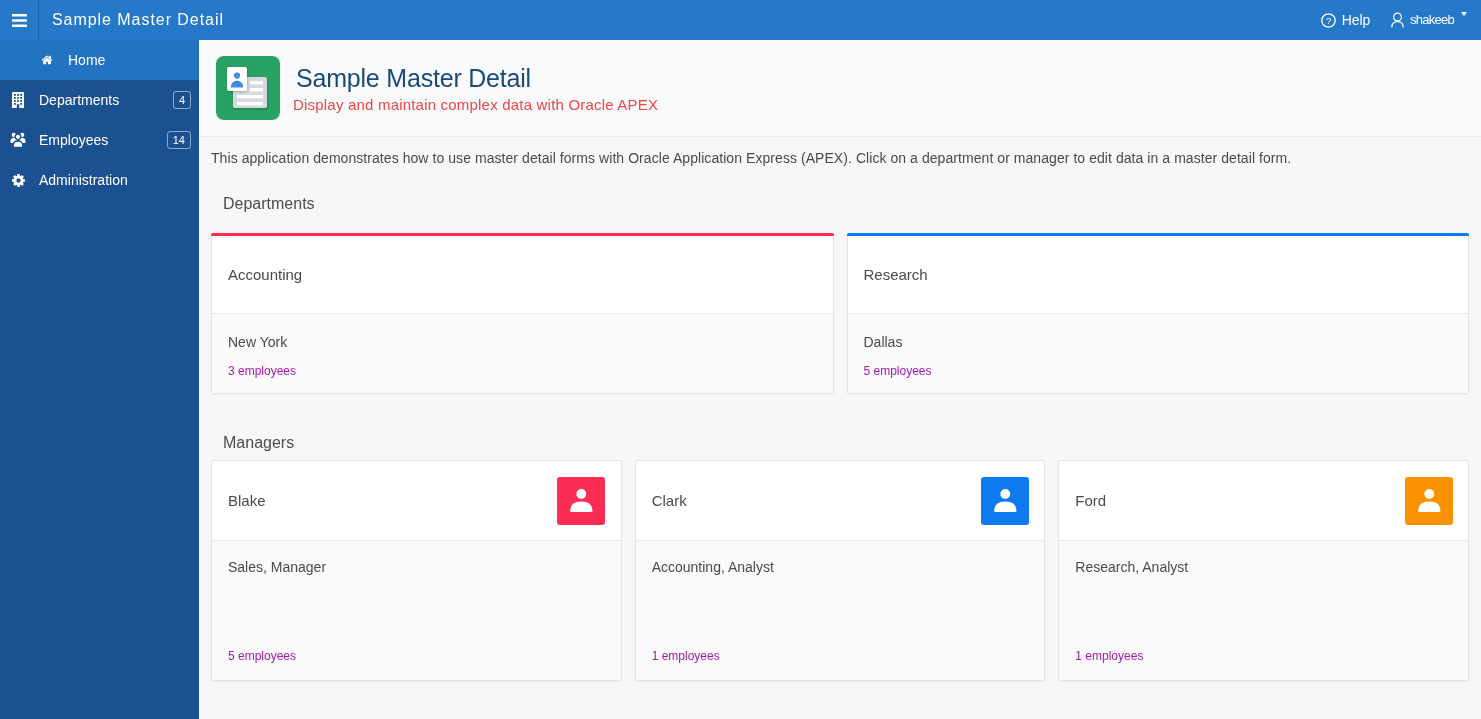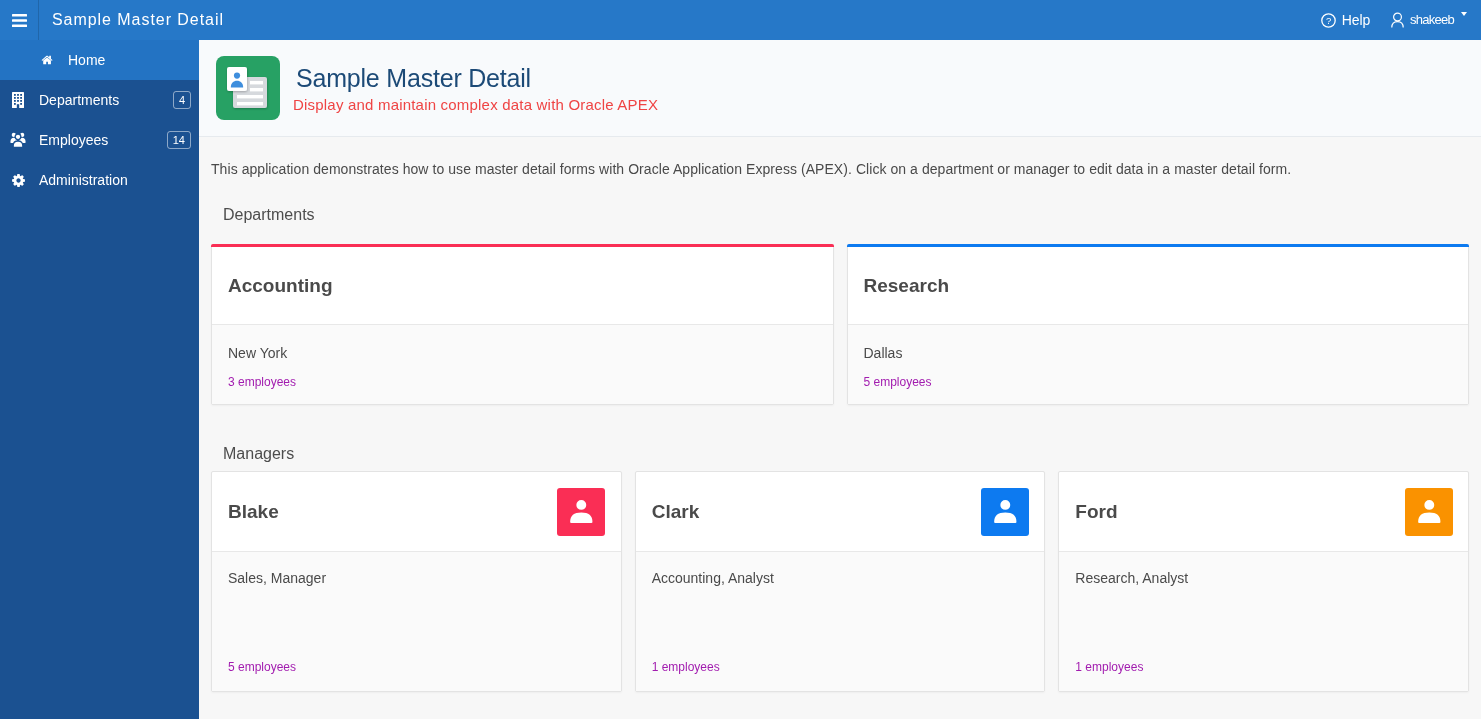--- a/index.html
+++ b/index.html
@@ -27,32 +27,32 @@
     padding:2px 5px; line-height:12px; }
 
   
   .main { position:absolute; left:199px; top:40px; width:1282px; height:679px; }
   .hero { height:97px; background:#f8fafc; border-bottom:1px solid #e6eaee; position:relative; }
   .hero-icon { position:absolute; left:17px; top:16px; }
   .hero-title { position:absolute; left:97px; top:24.3px; font-size:25px; color:#1c4a77; letter-spacing:-0.2px; }
   .hero-sub { position:absolute; left:94px; top:56.3px; font-size:15px; color:#ef4444; letter-spacing:0.2px; }
 
   .content { padding:0 12px; }
-  .intro { font-size:14px; color:#4a4a4a; margin-top:23px; line-height:19px; letter-spacing:0.06px; }
+  .intro { font-size:14px; color:#4a4a4a; margin-top:12px; line-height:19px; letter-spacing:0.06px; }
   .sect { font-size:16px; color:#4d4d4d; margin:25px 0 0 12px; line-height:22px; font-weight:normal; }
   .sect2 { margin-top:38px; }
 
   .cards { display:flex; gap:13px; margin-top:18px; }
   .card { flex:1; background:#fff; border:1px solid #e3e3e3; border-radius:2px; box-shadow:0 1px 2px rgba(0,0,0,0.04); }
   .card .accent { height:3px; margin:-1px -1px 0 -1px; border-radius:2px 2px 0 0; }
   .acc-red { background:#fa2e55; }
   .acc-blue { background:#0d7af0; }
   .acc-orange { background:#fa9200; }
   .card-head { height:78px; display:flex; align-items:center; padding:0 16px; border-bottom:1px solid #e8e8e8; position:relative; }
-  .card-title { font-size:19px; color:#4a4a4a;font-weight:bold; }
+  .card-title { font-size:15px; color:#4a4a4a; }
   .card-body { background:#fafafa; padding:18px 16px 0 16px; position:relative; }
   .dept .card-body { height:79px; padding-top:20px; }
   .mgr .card-head { height:80px; }
   .mgr .card-sub { bottom:16.5px; }
   .mgr .card-body { height:138.5px; }
   .card-line1 { font-size:14px; color:#4a4a4a; }
   .card-sub { font-size:12px; color:#a21caf; position:absolute; left:16px; bottom:15px; }
   .mgr-badge { position:absolute; right:15.5px; top:15.5px; width:48px; height:48px; border-radius:3px; display:flex; align-items:center; justify-content:center; }
   .bg-pink { background:#fa2e55; }
   .bg-blue { background:#0d7af0; }

